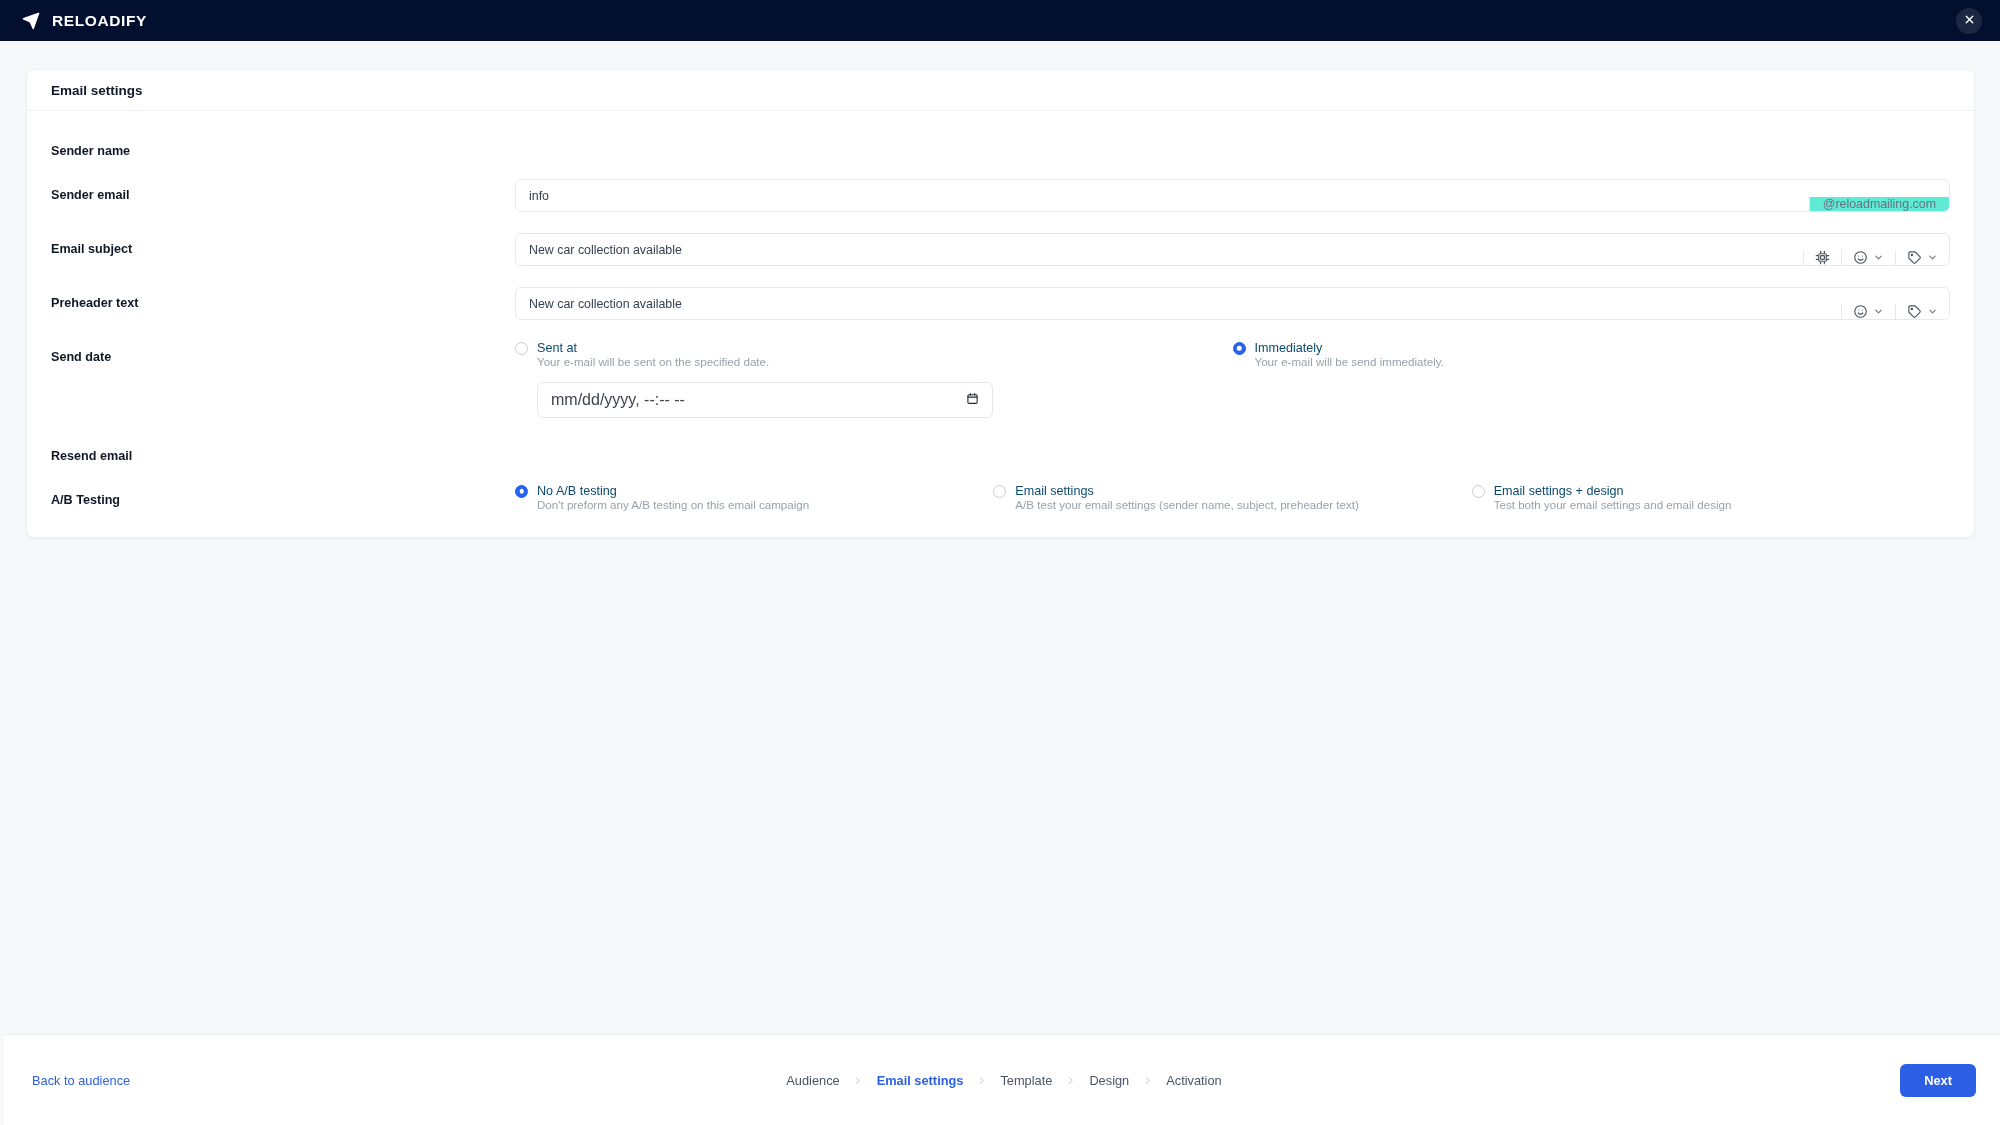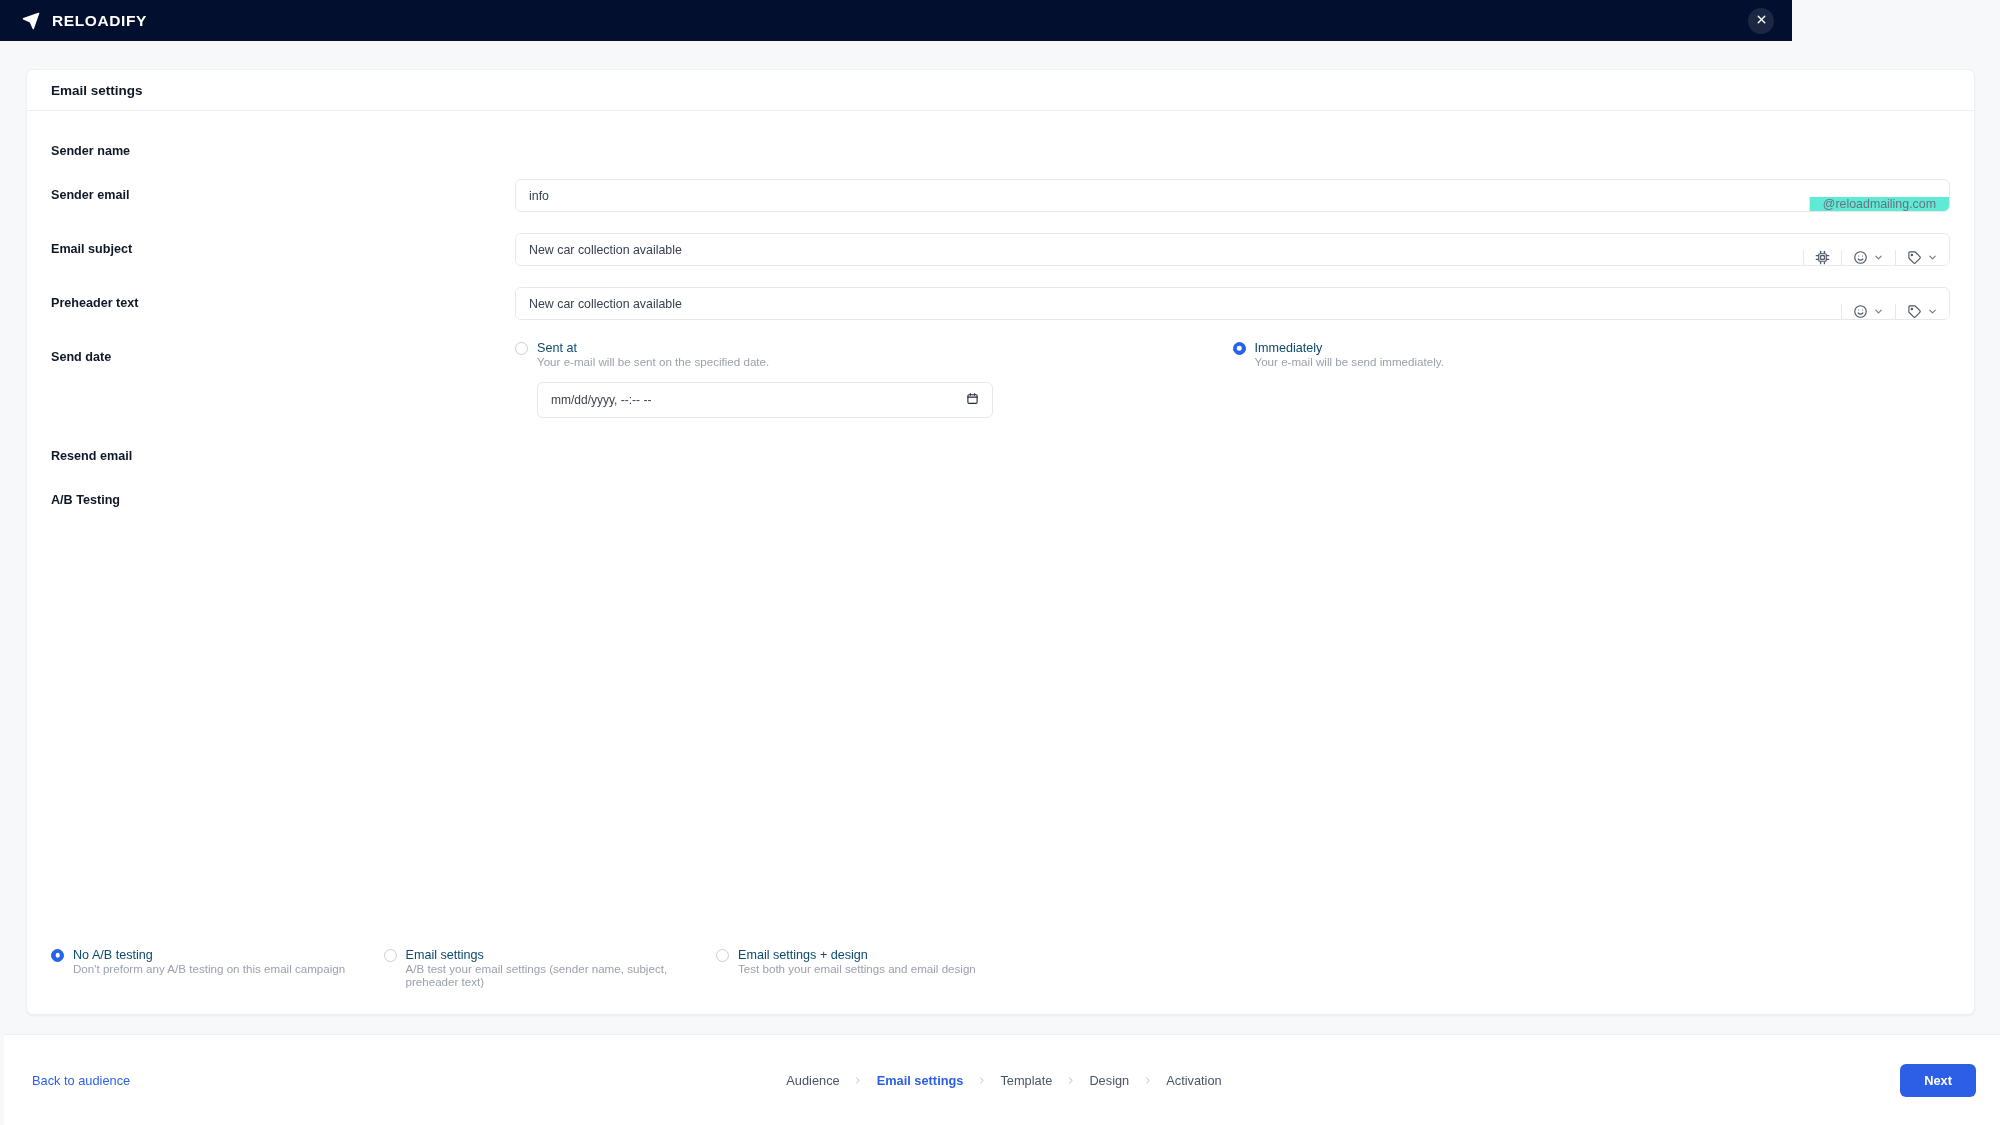--- a/index.html
+++ b/index.html
@@ -14,21 +14,21 @@
     font-family: "Liberation Sans", sans-serif;
     background: #f7f8fa;
     color: #111827;
     -webkit-font-smoothing: antialiased;
   }
 
   
   .topbar {
     position: absolute;
     top: 0; left: 0;
-    width: 1792px;
+    width: 2000px;
     height: 41px;
     background: #020f2e;
     display: flex;
     align-items: center;
     padding: 0 22px;
   }
   .brand {
     display: flex;
     align-items: center;
     gap: 12px;
@@ -89,21 +89,21 @@
     padding: 24px 0 26px 0;
   }
 
   
   .row {
     display: flex;
     align-items: flex-start;
     padding: 0 24px;
     margin-bottom: 21px;
   }
-  .row:last-child { margin-bottom: 0; flex-direction: column; }
+  .row:last-child { margin-bottom: 0; }
   .row-label {
     width: 464px;
     flex: 0 0 464px;
     font-size: 12.6px;
     font-weight: 700;
     color: #101828;
     padding-top: 9px;
   }
   .row-control {
     flex: 1;
@@ -217,21 +217,21 @@
     width: 100%;
     height: 33px;
     border: 1px solid #e6e8ee;
     border-radius: 6px;
     background: #fff;
     display: flex;
     align-items: center;
     justify-content: space-between;
     padding: 17px 13px;
     font-family: "Liberation Sans", sans-serif;
-    font-size: 12px;
+    font-size: 16px;
     color: #3f4350;
     cursor: text;
   }
   .date-inp svg { width: 13px; height: 13px; color: #1f2937; }
 
   
   .toggle-line {
     display: flex;
     align-items: center;
     gap: 13px;

